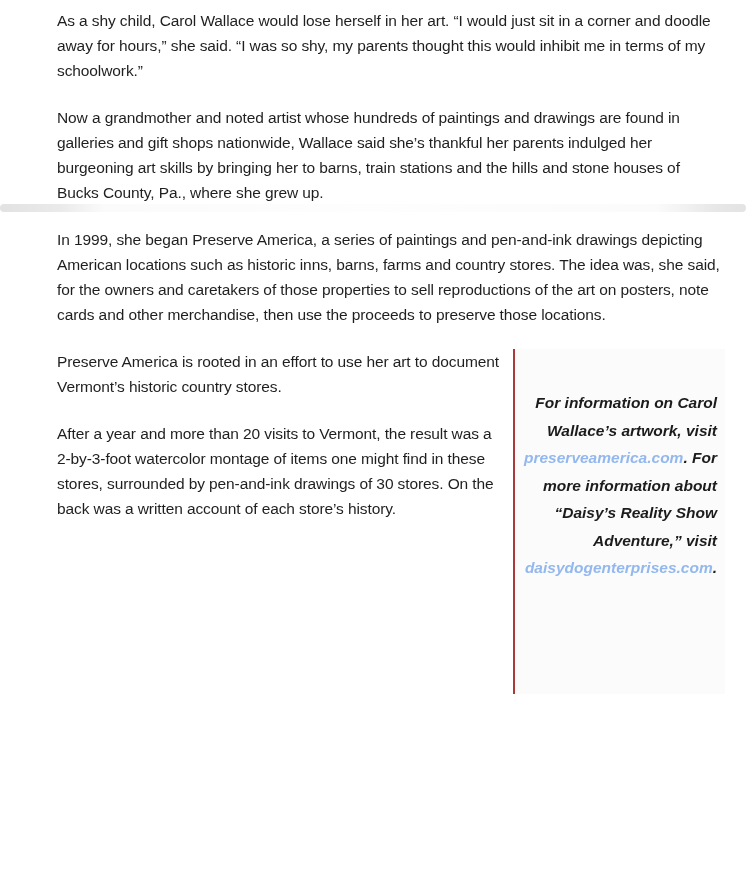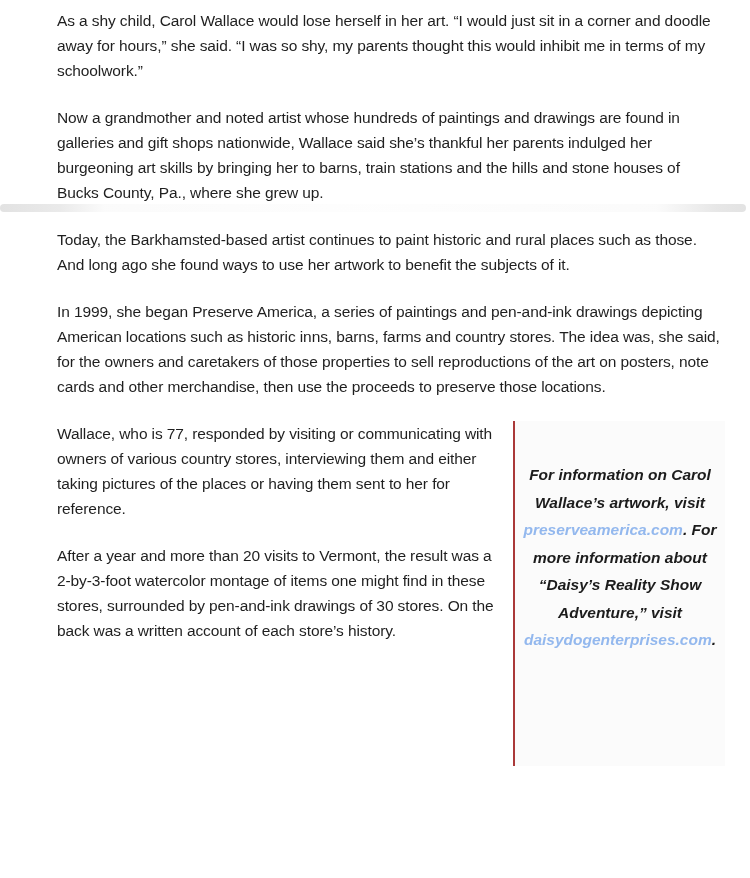--- a/index.html
+++ b/index.html
@@ -32,21 +32,21 @@
     margin: 0 0 22px 0;
   }
   .pullquote {
     float: right;
     width: 212px;
     height: 345px;
     margin: 0 -3px 15px 12px;
     border-left: 2px solid #aa3939;
     background: #fbfbfb;
     padding: 40px 8px 0 8px;
-    text-align: center;
+    text-align: right;
     font-weight: 700;
     font-style: italic;
     font-size: 15.5px;
     line-height: 27.5px;
     color: #1c1c1c;
     overflow: visible;
   }
   .pullquote a {
     color: #93b8ee;
     text-decoration: none;
@@ -57,24 +57,23 @@
 <body>
 
 <div class="page">
 
   <div class="seam"></div>
 
   <div class="article">
 
     <p>As a shy child, Carol Wallace would lose herself in her art. “I would just sit in a corner and doodle away for hours,” she said. “I was so shy, my parents thought this would inhibit me in terms of my schoolwork.”</p>
     <p>Now a grandmother and noted artist whose hundreds of paintings and drawings are found in galleries and gift shops nationwide, Wallace said she’s thankful her parents indulged her burgeoning art skills by bringing her to barns, train stations and the hills and stone houses of Bucks County, Pa., where she grew up.</p>
-    <p>Today, the Barkhamsted-based artist continues to paint historic and rural places such as those. And long ago she found ways to use her artwork to benefit the subjects of it.</p>
     <p>In 1999, she began Preserve America, a series of paintings and pen-and-ink drawings depicting American locations such as historic inns, barns, farms and country stores. The idea was, she said, for the owners and caretakers of those properties to sell reproductions of the art on posters, note cards and other merchandise, then use the proceeds to preserve those locations.</p>
 
     <aside class="pullquote">
       <span>For information on Carol Wallace’s artwork, visit </span><a href="#">preserveamerica.com</a><span>. For more information about “Daisy’s Reality Show Adventure,” visit </span><a href="#">daisydogenterprises.com</a><span>.</span>
     </aside>
 
-    <p>Wallace, who is 77, responded by visiting or communicating with owners of various country stores, interviewing them and either taking pictures of the places or having them sent to her for reference.</p>
+    <p>Preserve America is rooted in an effort to use her art to document Vermont’s historic country stores.</p>
     <p>After a year and more than 20 visits to Vermont, the result was a 2-by-3-foot watercolor montage of items one might find in these stores, surrounded by pen-and-ink drawings of 30 stores. On the back was a written account of each store’s history.</p>
 
   </div>
 </div>
 
 </body></html>

